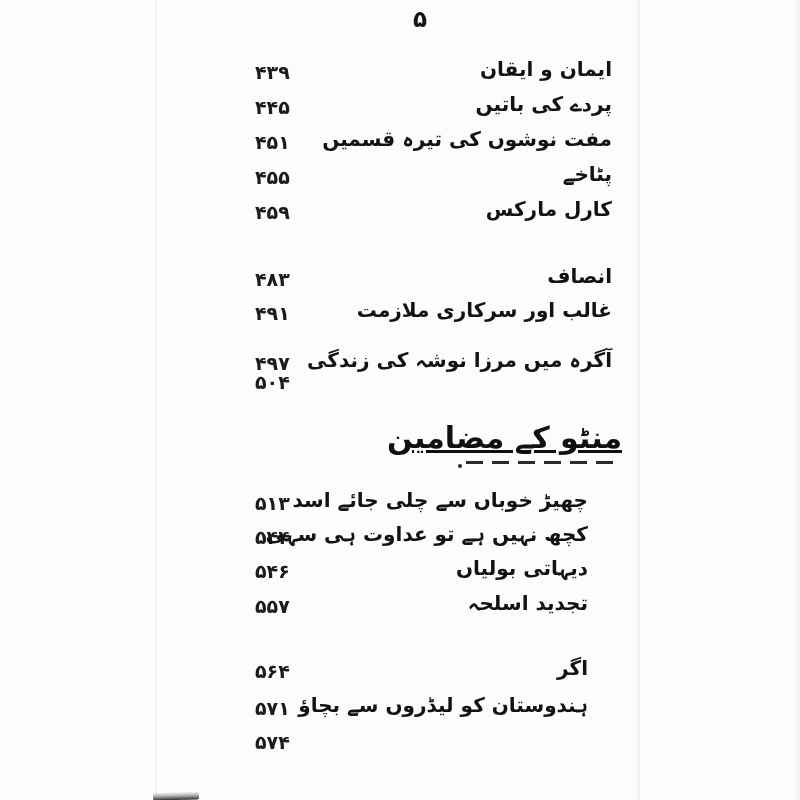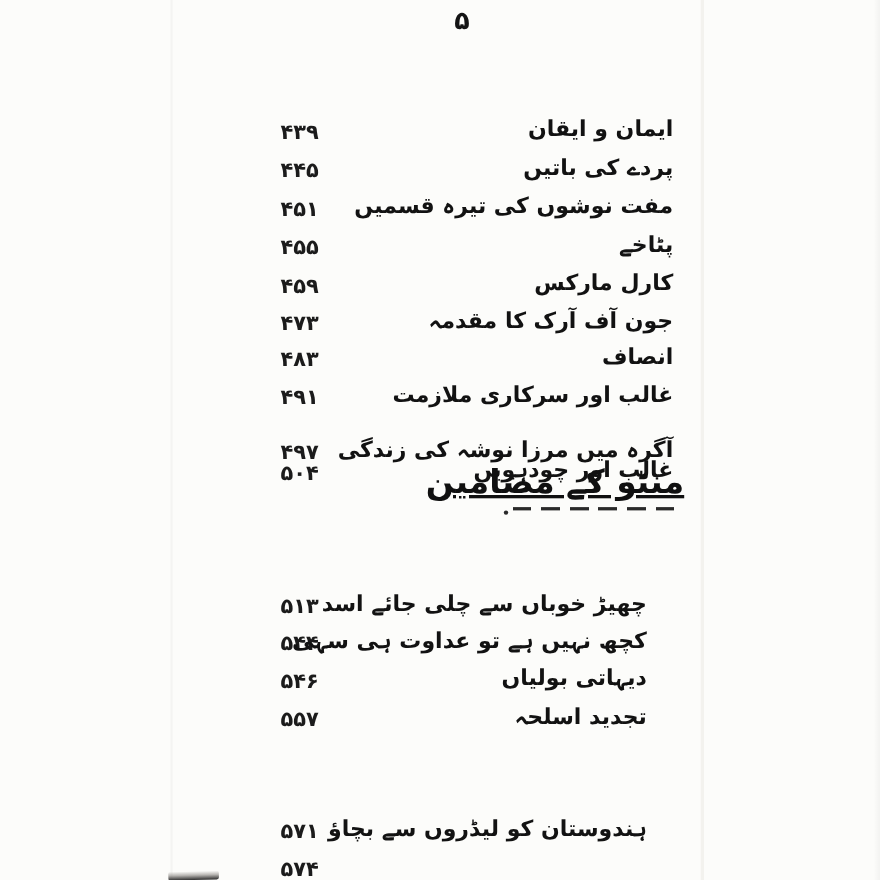--- a/index.html
+++ b/index.html
@@ -28,21 +28,20 @@
     font-size: 23px;
     font-weight: bold;
     color: #141414;
   }
   
   .toc-row {
     position: absolute;
     left: 230px;
     width: 382px;
     height: 32px;
-    margin-top: 48px;
   }
   .toc-row.sec2 { width: 358px; }
   .toc-pg {
     position: absolute;
     left: 25px;
     top: 4px;
     font-size: 19px;
     font-weight: bold;
     letter-spacing: 2px;
     color: #1b1b1b;
@@ -138,39 +137,34 @@
     <span class="toc-ttl" dir="rtl">مفت نوشوں کی تیرہ قسمیں</span>
   </div>
   <div class="toc-row" style="top:162px">
     <span class="toc-pg">۴۵۵</span>
     <span class="toc-ttl" dir="rtl">پٹاخے</span>
   </div>
   <div class="toc-row" style="top:197px">
     <span class="toc-pg">۴۵۹</span>
     <span class="toc-ttl" dir="rtl">کارل مارکس</span>
   </div>
-  <div class="toc-row" style="top:231px">
-    <span class="toc-pg">۴۷۳</span>
-    <span class="toc-ttl" dir="rtl">جون آف آرک کا مقدمہ</span>
-  </div>
   <div class="toc-row" style="top:264px">
     <span class="toc-pg">۴۸۳</span>
     <span class="toc-ttl" dir="rtl">انصاف</span>
   </div>
   <div class="toc-row" style="top:298px">
     <span class="toc-pg">۴۹۱</span>
     <span class="toc-ttl" dir="rtl">غالب اور سرکاری ملازمت</span>
   </div>
   <div class="toc-row" style="top:348px">
     <span class="toc-pg">۴۹۷</span>
     <span class="toc-ttl" dir="rtl">آگرہ میں مرزا نوشہ کی زندگی</span>
   </div>
   <div class="toc-row" style="top:367px">
     <span class="toc-pg">۵۰۴</span>
-    <span class="toc-ttl" dir="rtl">غالب اور چودہویں</span>
   </div>
 
   <div class="section-heading" dir="rtl">منٹو کے مضامین</div>
   <div class="heading-underline"></div>
   <div class="heading-underline-dot"></div>
 
   <div class="toc-row sec2" style="top:488px">
     <span class="toc-pg">۵۱۳</span>
     <span class="toc-ttl" dir="rtl">چھیڑ خوباں سے چلی جائے اسد</span>
   </div>
@@ -178,20 +172,24 @@
     <span class="toc-pg">۵۴۴</span>
     <span class="toc-ttl" dir="rtl">کچھ نہیں ہے تو عداوت ہی سہی</span>
   </div>
   <div class="toc-row sec2" style="top:556px">
     <span class="toc-pg">۵۴۶</span>
     <span class="toc-ttl" dir="rtl">دیہاتی بولیاں</span>
   </div>
   <div class="toc-row sec2" style="top:591px">
     <span class="toc-pg">۵۵۷</span>
     <span class="toc-ttl" dir="rtl">تجدید اسلحہ</span>
+  </div>
+  <div class="toc-row sec2" style="top:656px">
+    <span class="toc-pg">۵۶۴</span>
+    <span class="toc-ttl" dir="rtl">اگر</span>
   </div>
   <div class="toc-row sec2" style="top:693px">
     <span class="toc-pg">۵۷۱</span>
     <span class="toc-ttl" dir="rtl">ہندوستان کو لیڈروں سے بچاؤ</span>
   </div>
   <div class="toc-row sec2" style="top:727px">
     <span class="toc-pg">۵۷۴</span>
   </div>
 
   <div class="crease-left"></div>

